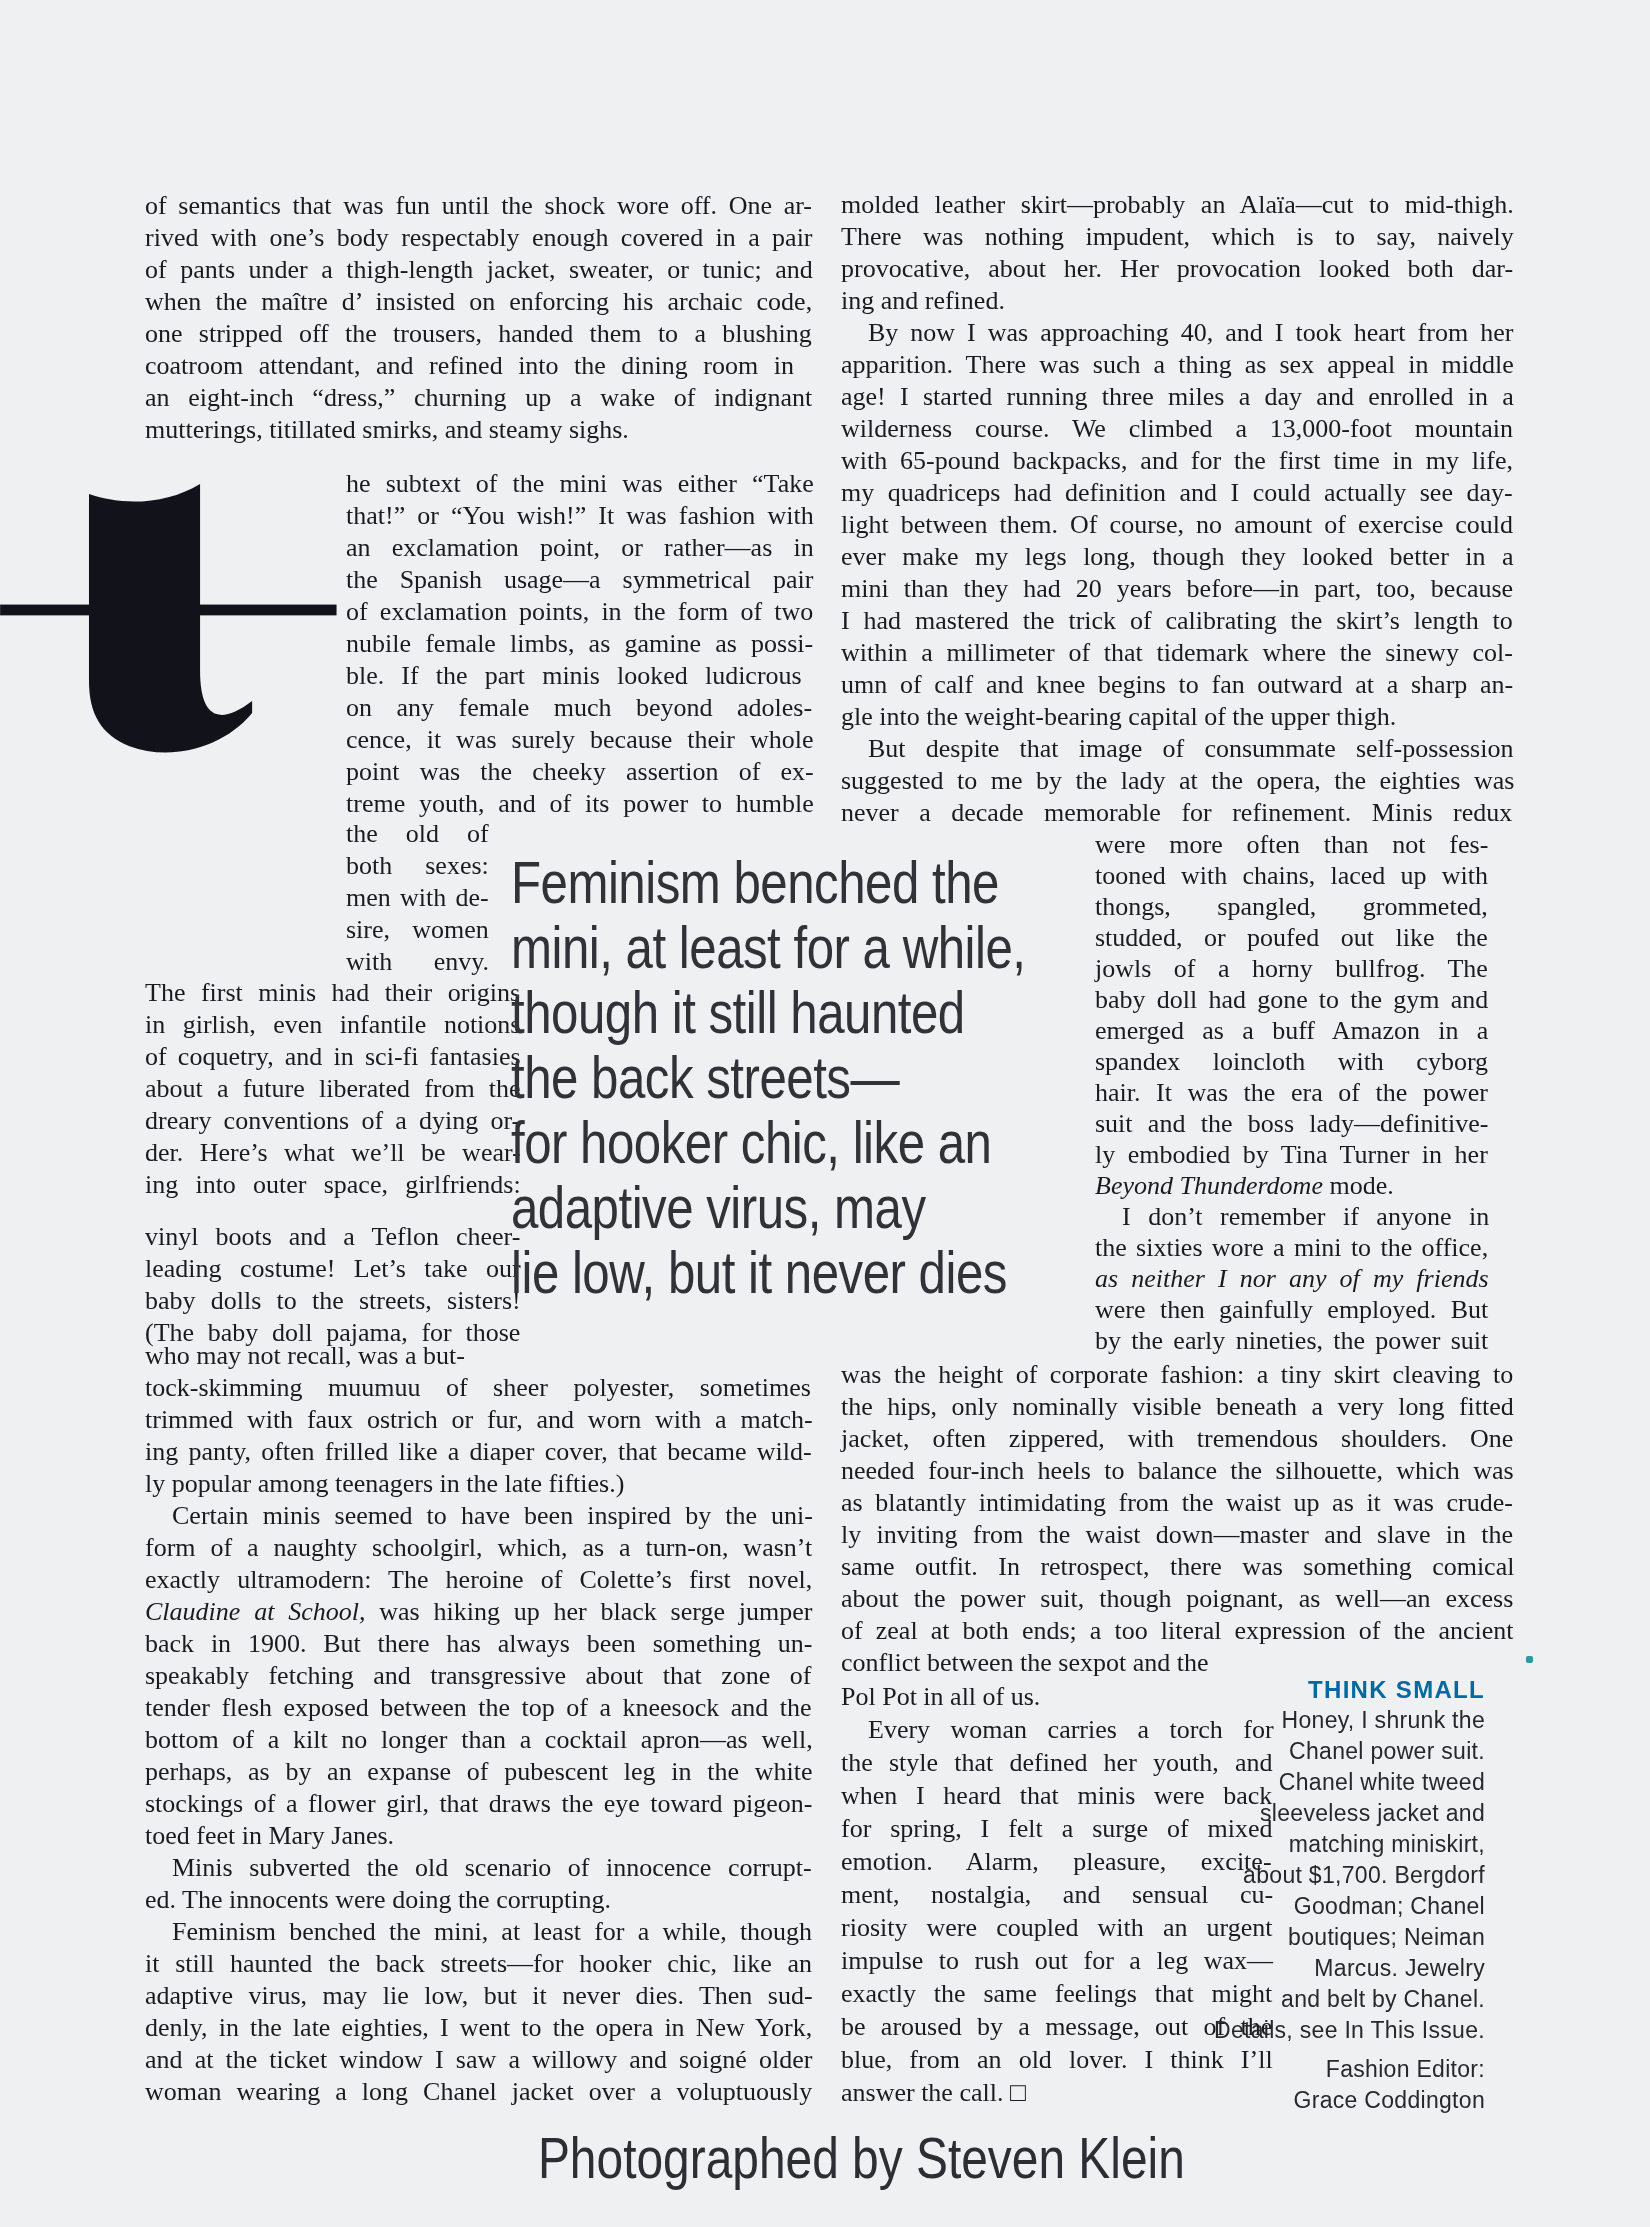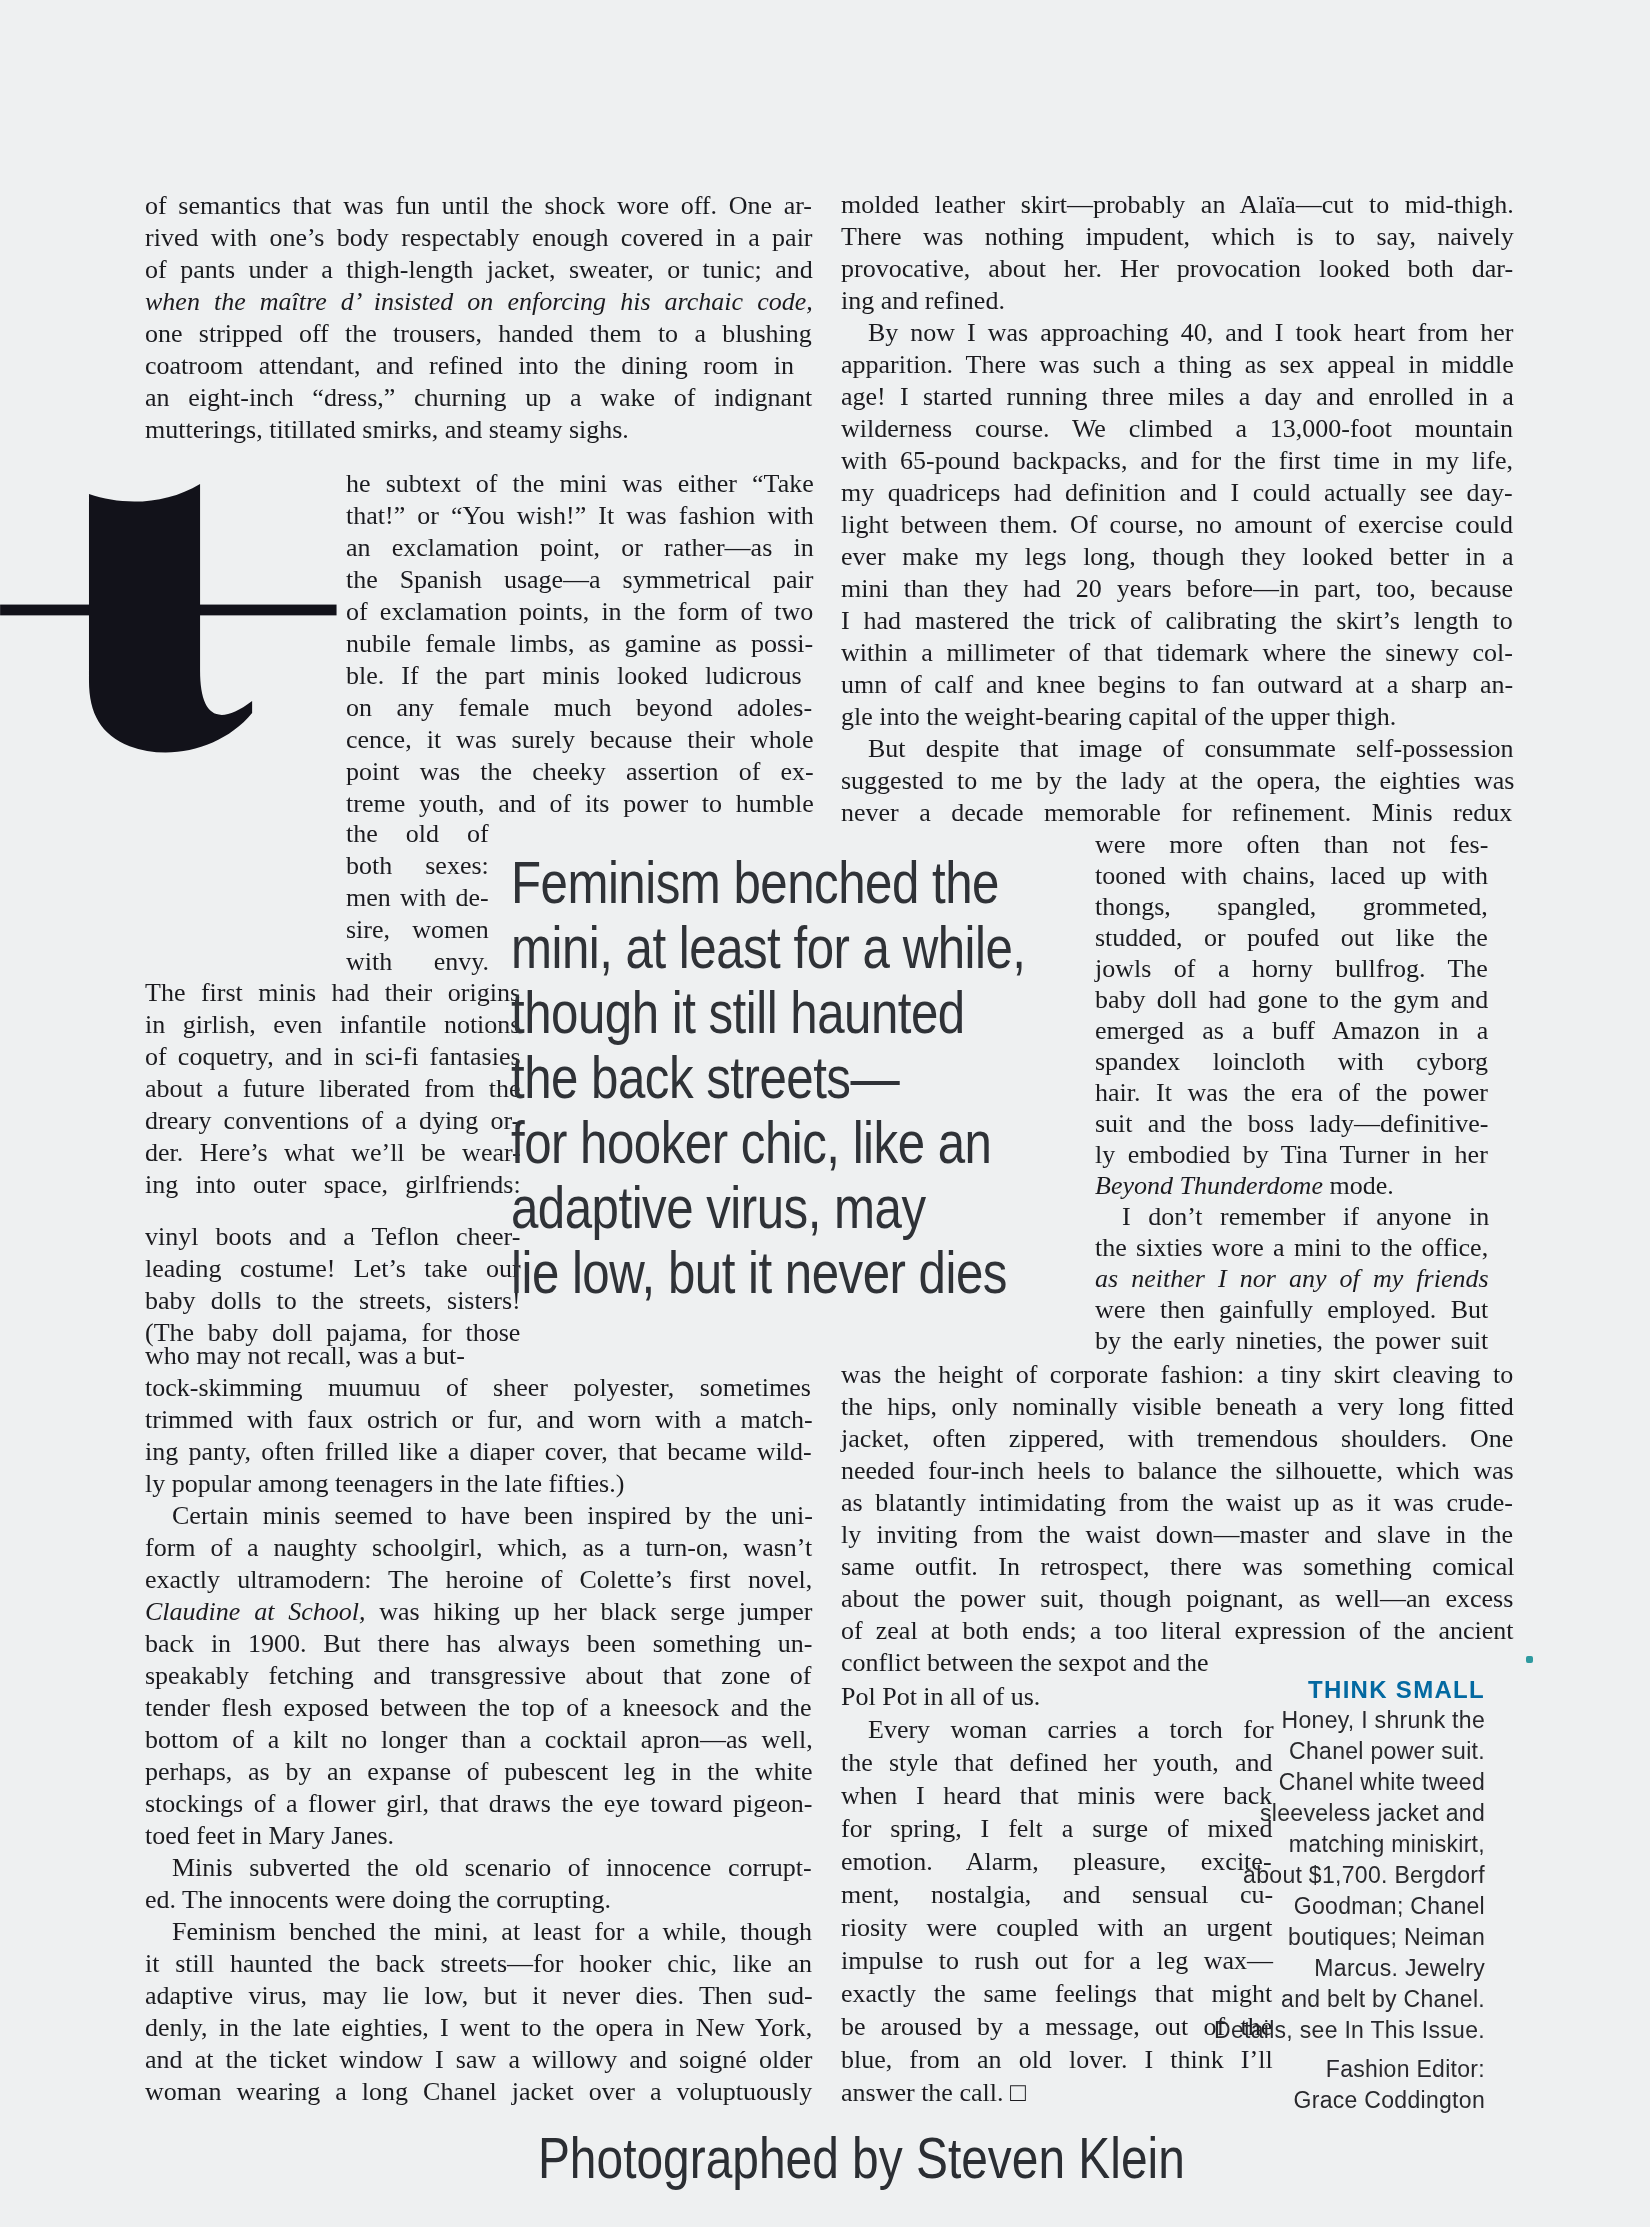--- a/index.html
+++ b/index.html
@@ -53,21 +53,21 @@
 </style>
 </head>
 <body>
 
 <div class="page" data-name="magazine-page">
 
   <div class="block body" data-name="intro-column-left">
       <div class="tl" data-name="text-line"><span style="word-spacing: 5.2px;">of semantics that was fun until the shock wore off. One ar-</span></div>
       <div class="tl" data-name="text-line"><span style="word-spacing: 5.9px;">rived with one’s body respectably enough covered in a pair</span></div>
       <div class="tl" data-name="text-line"><span style="word-spacing: 7px;">of pants under a thigh-length jacket, sweater, or tunic; and</span></div>
-      <div class="tl" data-name="text-line"><span style="word-spacing: 7.6px; font-style: italic;">when the maître d’ insisted on enforcing his archaic code,</span></div>
+      <div class="tl" data-name="text-line"><span style="word-spacing: 7.6px;">when the maître d’ insisted on enforcing his archaic code,</span></div>
       <div class="tl" data-name="text-line"><span style="word-spacing: 9.8px;">one stripped off the trousers, handed them to a blushing</span></div>
       <div class="tl" data-name="text-line"><span style="word-spacing: 9px;">coatroom attendant, and refined into the dining room in</span></div>
       <div class="tl" data-name="text-line"><span style="word-spacing: 12.2px;">an eight-inch “dress,” churning up a wake of indignant</span></div>
       <div class="tl" data-name="text-line"><span>mutterings, titillated smirks, and steamy sighs.</span></div>
     </div>
   <div class="block body" data-name="intro-column-right">
       <div class="tl" data-name="text-line"><span style="word-spacing: 9px;">molded leather skirt—probably an Alaïa—cut to mid-thigh.</span></div>
       <div class="tl" data-name="text-line"><span style="word-spacing: 14.8px;">There was nothing impudent, which is to say, naively</span></div>
       <div class="tl" data-name="text-line"><span style="word-spacing: 11.4px;">provocative, about her. Her provocation looked both dar-</span></div>
       <div class="tl" data-name="text-line"><span>ing and refined.</span></div>

